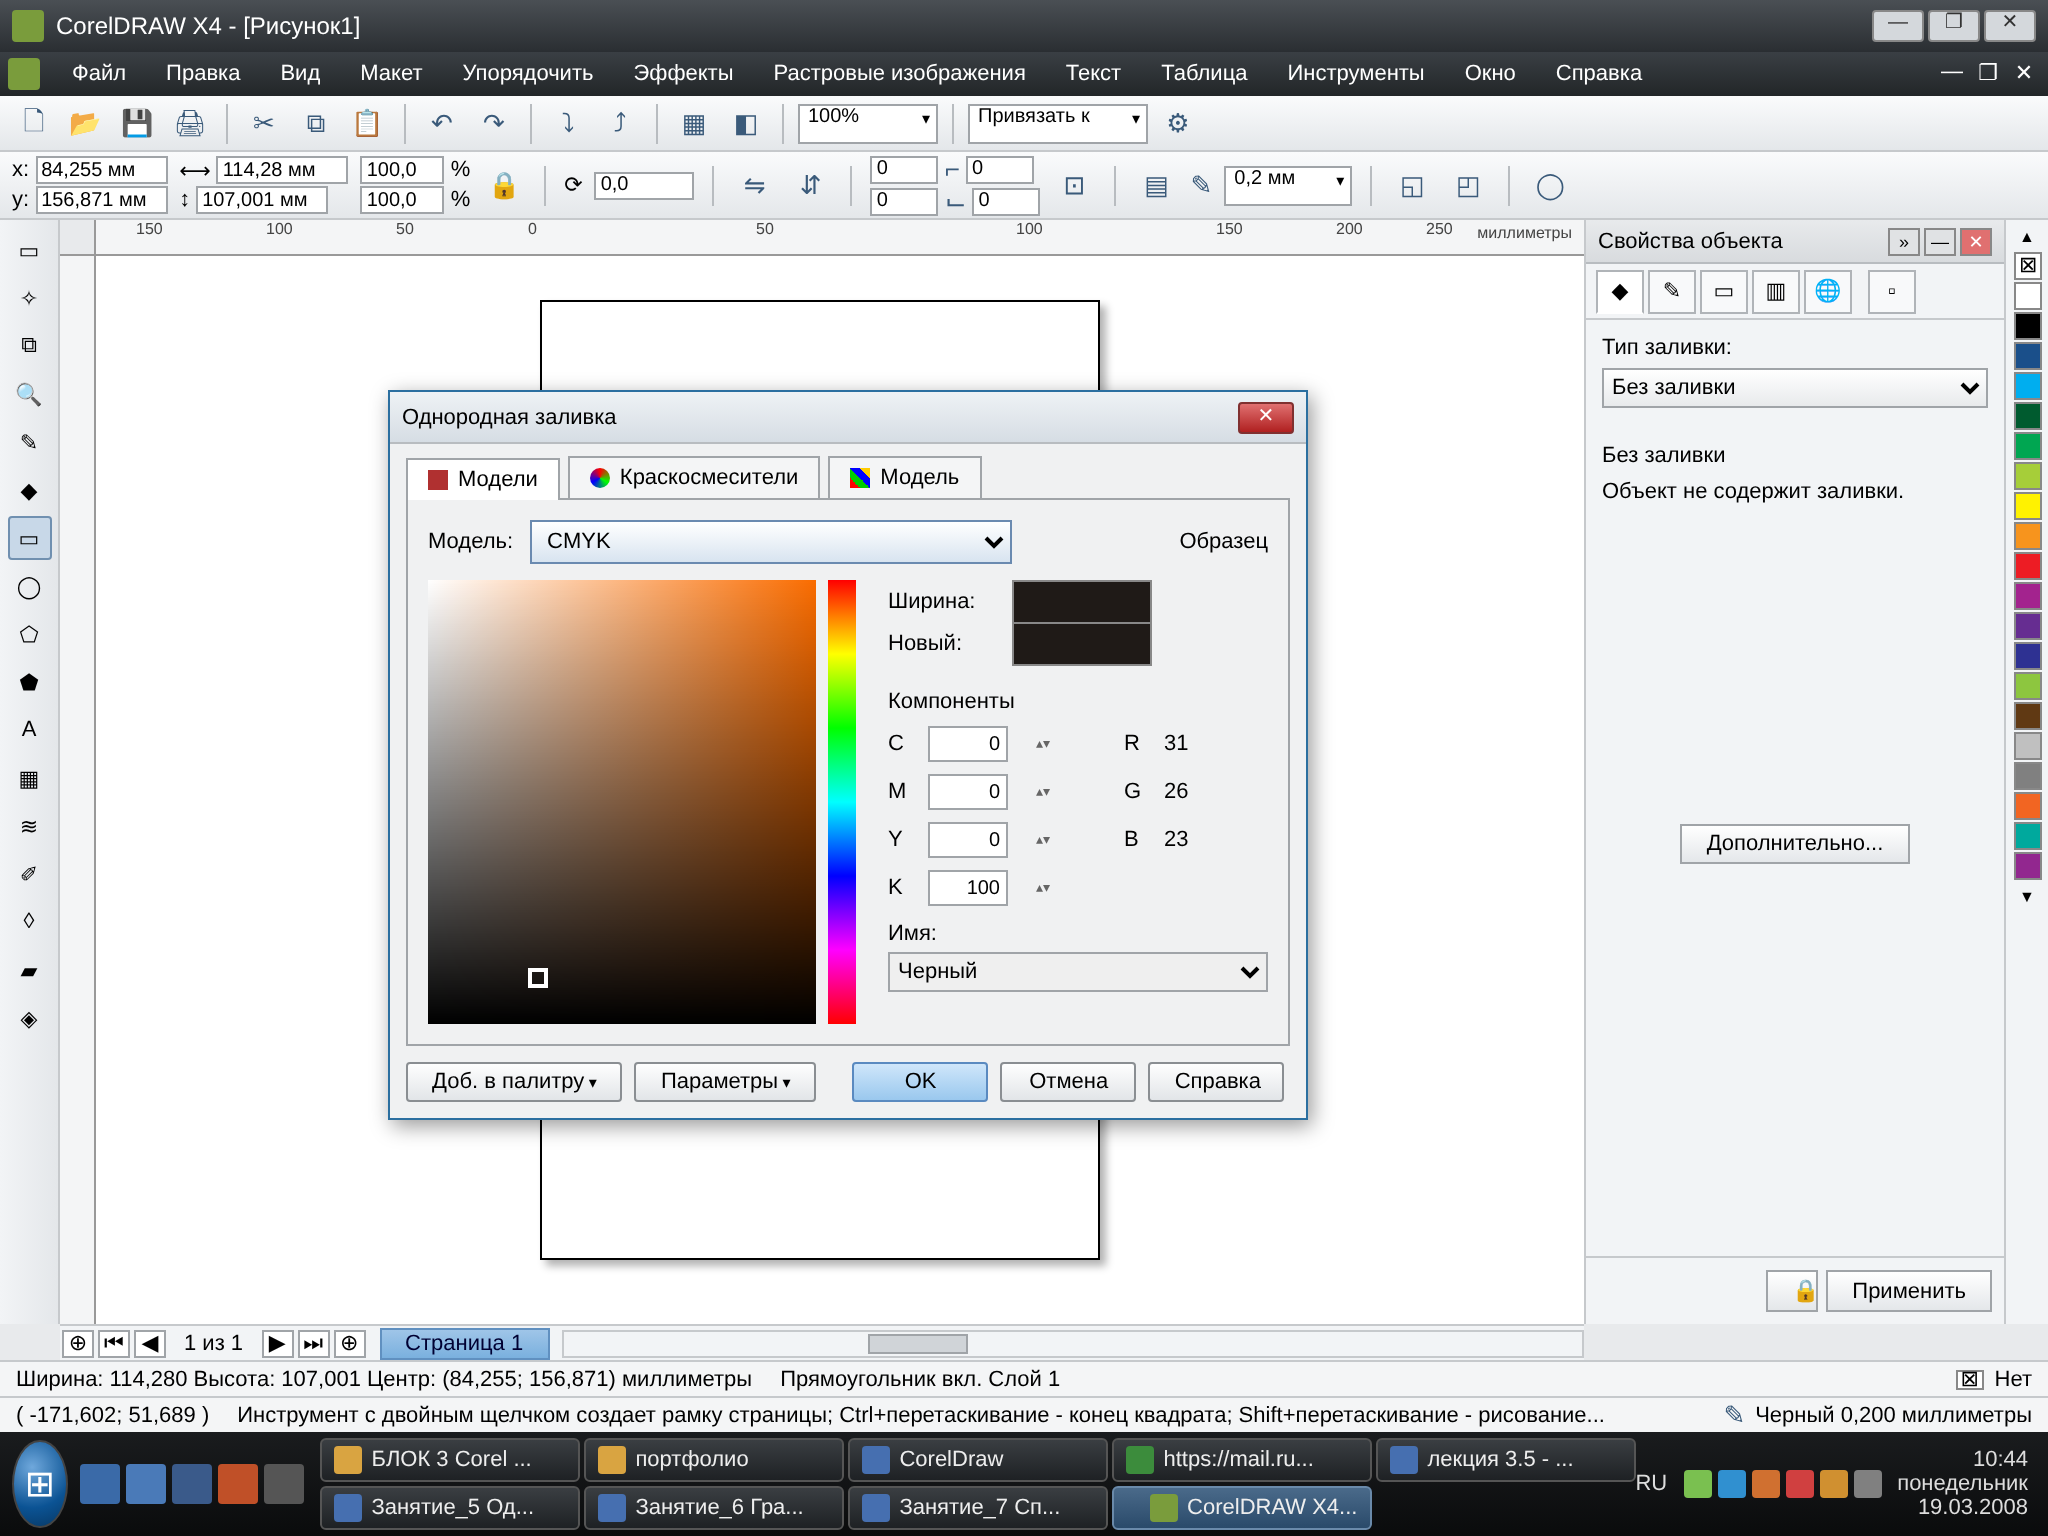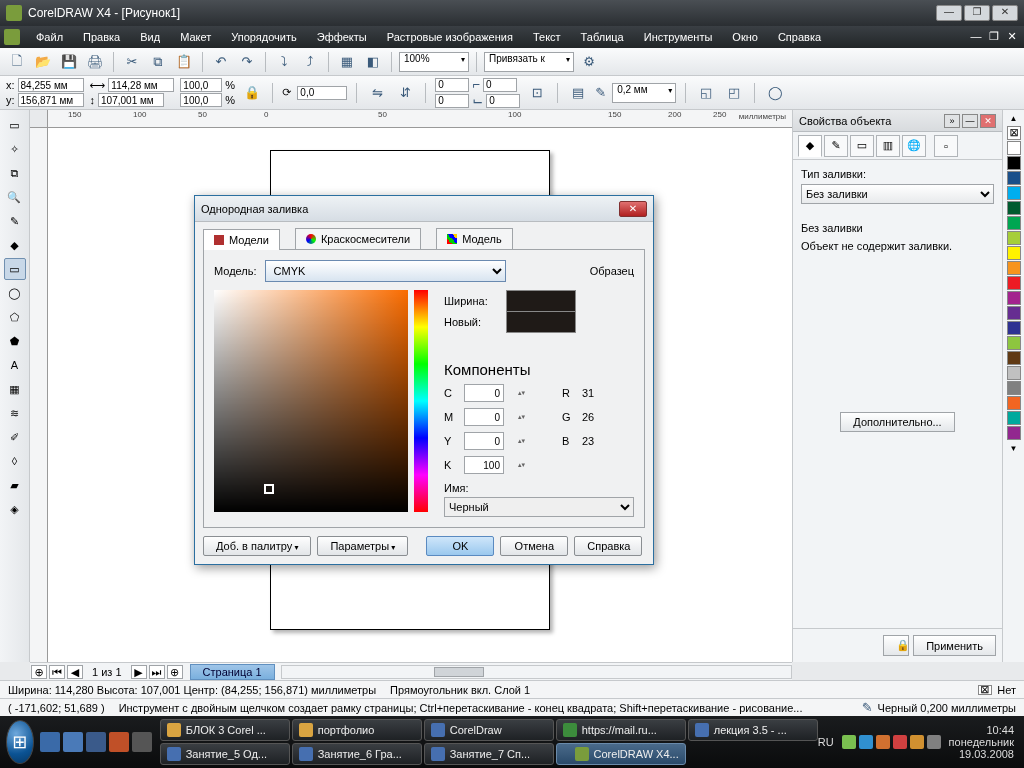--- a/index.html
+++ b/index.html
@@ -85,21 +85,21 @@
 .task-ico { width: 14px; height: 14px; border-radius: 2px; }
 .tray { margin-left: auto; display: flex; align-items: center; color: #ddd; gap: 8px; padding-right: 10px; font-size: 10px; }
 .tray-icons { display: flex; gap: 3px; }
 .tray-ico { width: 14px; height: 14px; border-radius: 2px; }
 .tray-clock { text-align: right; line-height: 12px; }
 
 
 .dialog { position: absolute; left: 194px; top: 195px; width: 460px; background: #f0f1f2; border: 1px solid #2b6fa0; box-shadow: 2px 3px 10px rgba(0,0,0,0.4); }
 .dlg-title { height: 26px; background: linear-gradient(#eef2f5, #d6dde4); display: flex; align-items: center; padding: 0 6px; border-bottom: 1px solid #b8bcc0; }
 .dlg-close { margin-left: auto; width: 28px; height: 16px; background: linear-gradient(#e07070, #b02020); border: 1px solid #803030; border-radius: 2px; color: #fff; text-align: center; line-height: 14px; font-size: 10px; cursor: pointer; }
-.dlg-tabs { display: flex; padding: 6px 8px 0; gap: 15px; }
+.dlg-tabs { display: flex; padding: 6px 8px 0; gap: 4px; }
 .dlg-tab { border: 1px solid #a0a4a8; border-bottom: none; padding: 4px 10px; background: #f4f5f6; cursor: pointer; display: flex; align-items: center; gap: 5px; }
 .dlg-tab.active { background: #fff; position: relative; top: 1px; }
 .dlg-body { border: 1px solid #a0a4a8; margin: 0 8px; padding: 10px; background: #f0f1f2; }
 .dlg-row { display: flex; align-items: center; gap: 8px; margin-bottom: 8px; }
 .dlg-row select { flex: 1; height: 22px; border: 1px solid #6a8ab0; background: linear-gradient(#fff, #d8e4f0); padding: 0 4px; }
 .color-area { display: flex; gap: 6px; }
 .col-gradient { width: 200px; height: 222px; position: relative; background: linear-gradient(to bottom, rgba(0,0,0,0) 0%, #000 100%), linear-gradient(to right, #fff 0%, #fa6c00 100%); cursor: crosshair; }
 .col-picker { position: absolute; width: 10px; height: 10px; border: 2px solid #fff; left: 50px; bottom: 18px; }
 .col-hue { width: 14px; height: 222px; background: linear-gradient(#ff0000, #ff8000, #ffff00, #80ff00, #00ff00, #00ff80, #00ffff, #0080ff, #0000ff, #8000ff, #ff00ff, #ff0080, #ff0000); cursor: pointer; }
 .col-right { flex: 1; padding-left: 10px; }
@@ -521,21 +521,21 @@
       <div class="col-hue"></div>
       <div class="col-right">
         <div class="sample-row">
             <span style="width:54px">Ширина:</span>
             <div class="sample-box" style="height:22px"></div>
           </div>
         <div class="sample-row" style="margin-top:-5px">
             <span style="width:54px">Новый:</span>
             <div class="sample-box" style="height:22px"></div>
           </div>
-        <div style="margin-top:28px;font-size:15px">Компоненты</div>
+        <div style="margin-top:12px;font-size:11px">Компоненты</div>
         <div class="comp-grid">
           <span>C</span>
             <input value="0" style="">
             <span class="spin">▴▾</span>
             <span></span>
             <span>R</span>
             <span>31</span>
           <span>M</span>
             <input value="0" style="">
             <span class="spin">▴▾</span>

